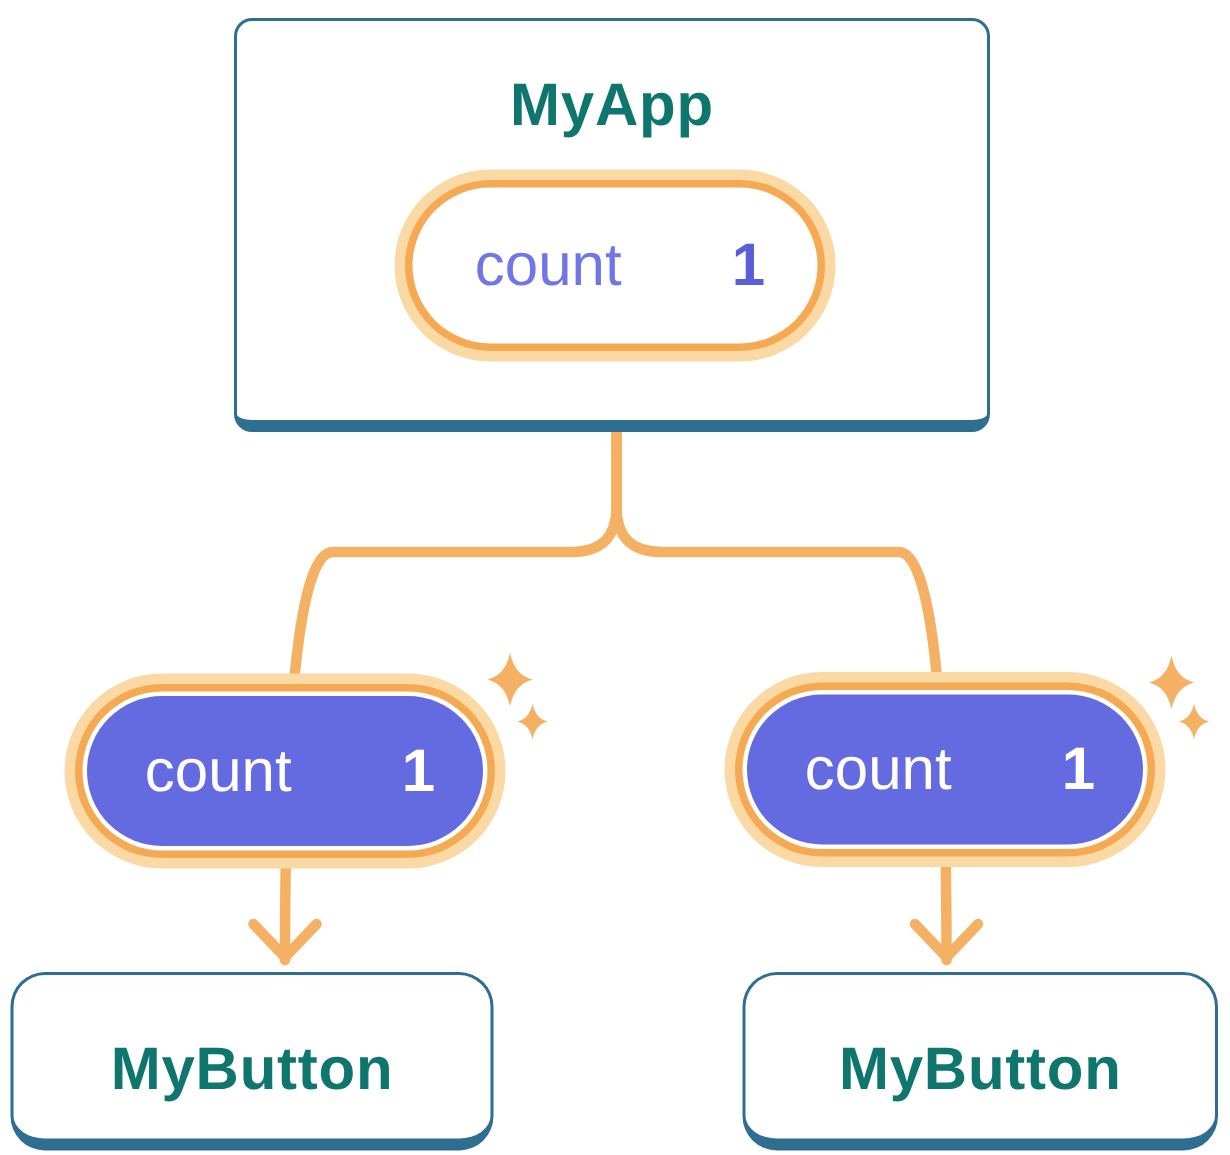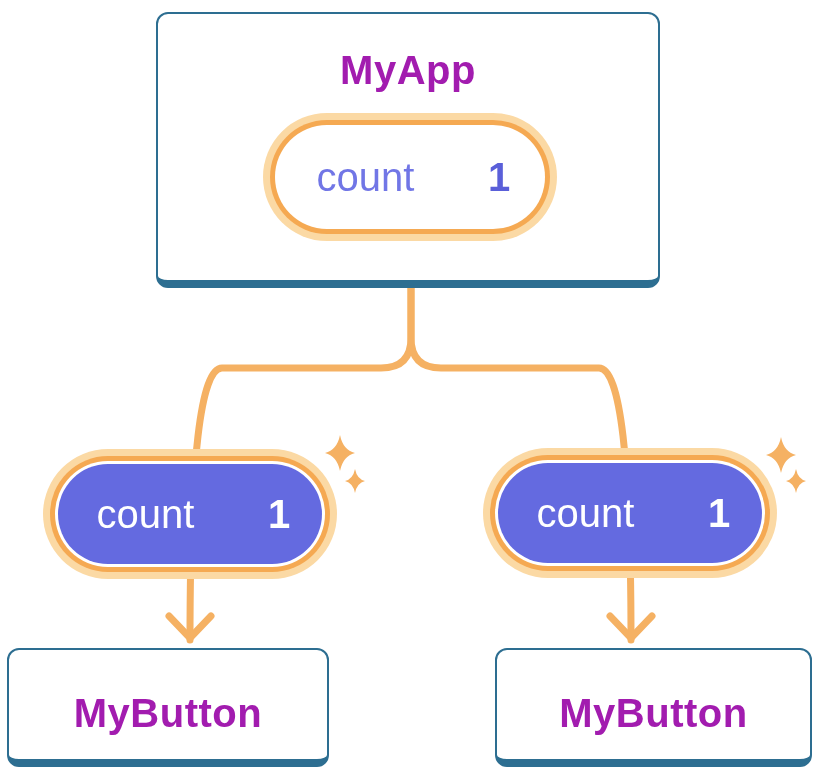--- a/index.html
+++ b/index.html
@@ -6,25 +6,25 @@
   .canvas{
     position:relative;width:820px;height:770px;background:#FFFFFF;overflow:hidden;
     font-family:"Liberation Sans",sans-serif;
   }
   svg.connectors{position:absolute;left:0;top:0;z-index:1;}
   .card{
     position:absolute;z-index:2;background:#FFFFFF;box-sizing:border-box;
     border:2px solid #2D6E91;border-bottom-width:8px;border-radius:12px;
   }
   .card-title{
-    font-size:40px;font-weight:600;color:#a21caf;text-align:center;
+    font-size:40px;font-weight:600;color:#0f766e;text-align:center;
     letter-spacing:0.5px;line-height:1.2;
   }
   #root-card{left:156px;top:12px;width:504px;height:276px;padding-top:32px;}
-  .child-card{display:flex;align-items:center;justify-content:center;padding-top:16px;}
+  .child-card{display:flex;align-items:center;justify-content:center;padding-top:16px;border-radius:23px;}
   #child-card-0{left:7px;top:648px;width:322px;height:119px;}
   #child-card-1{left:495px;top:648px;width:317px;height:119px;}
   .pill{
     position:absolute;z-index:3;box-sizing:border-box;border-radius:999px;
     display:flex;align-items:center;overflow:hidden;
     box-shadow:0 0 0 3px #FFFFFF,0 0 0 8px #F5A952,0 0 0 15px #FBD9A4;
   }
   .pill .seg{display:flex;align-items:center;justify-content:center;}
   .seg-label{width:175px;}
   .seg-value{flex:1;font-weight:700;}

